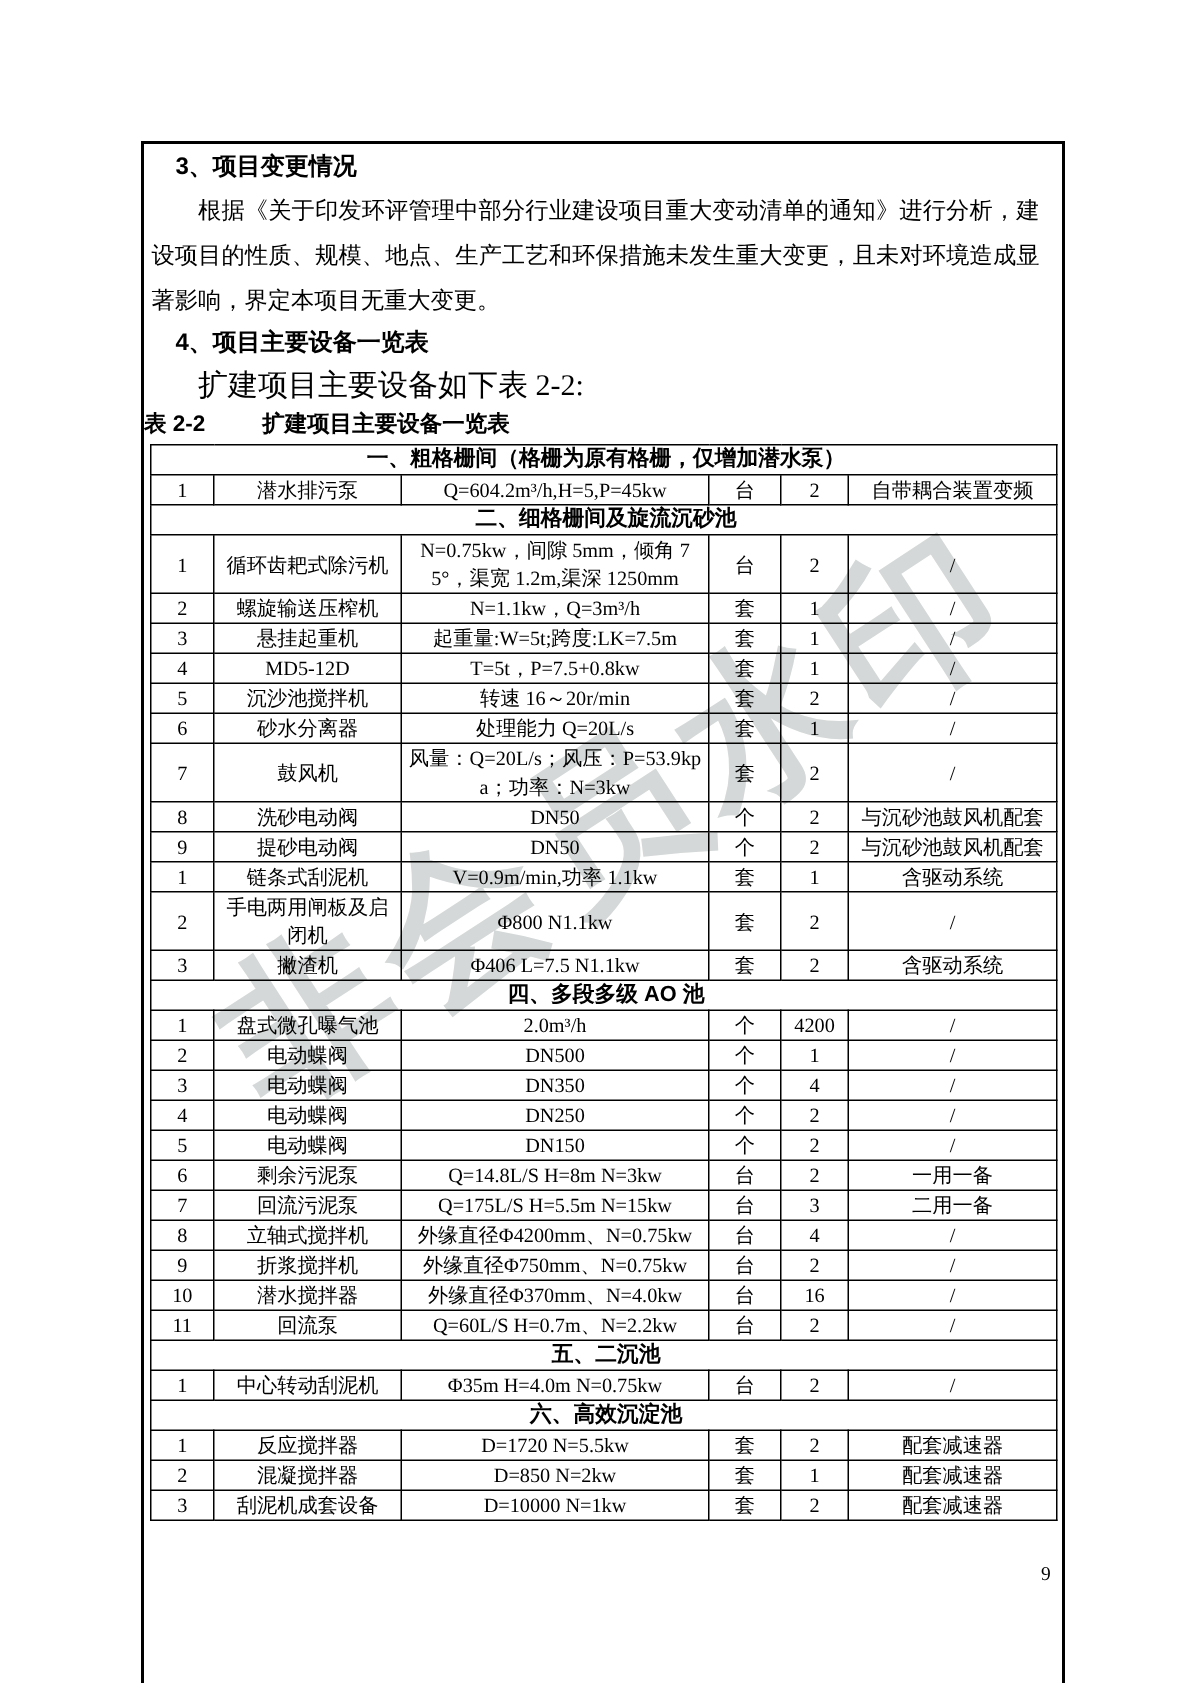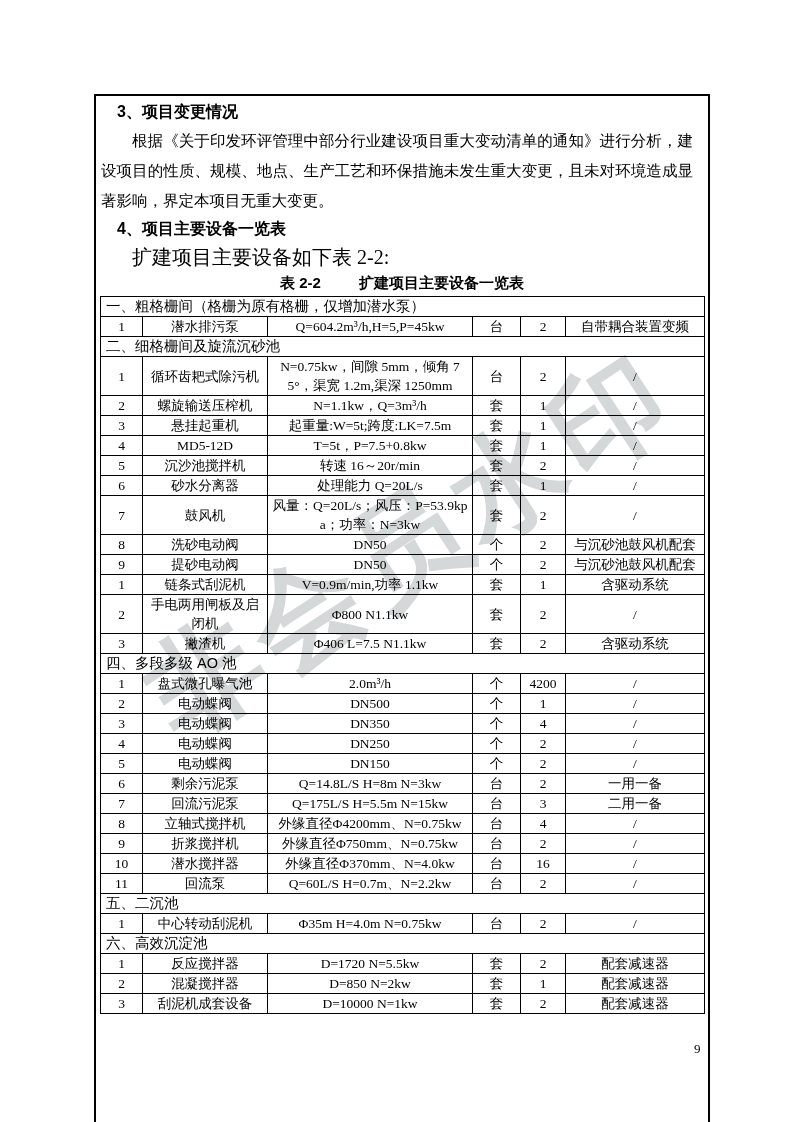--- a/index.html
+++ b/index.html
@@ -28,36 +28,36 @@
   .heading.second { margin-top:1px; }
   .body-par {
     font-size:15.5px; line-height:30px; text-align:justify;
     width:592px; margin:2px 12px 0 5px; text-indent:31px;
   }
   .intro {
     font-size:20px; line-height:28px; margin:2px 0 0 5px; text-indent:31px;font-family:Liberation Serif, serif;
   }
   .caption {
     font-family:"Liberation Sans","DejaVu Sans",sans-serif;
-    font-weight:700; font-size:15px; line-height:21px; text-align:center;
+    font-weight:700; font-size:15px; line-height:21px; text-align:left;
     margin-top:1px;
   }
   .caption .cap-title { margin-left:38px; }
   table.equip {
     border-collapse:collapse; table-layout:fixed;
     width:604px; margin:3px 0 0 4px;
     font-size:13.5px;
   }
   table.equip td {
     border:1px solid #000; padding:0 2px; text-align:center;
     vertical-align:middle; line-height:19px; height:19px;
     overflow:hidden; word-break:break-all;
   }
   table.equip tr.section-row td {
-    text-align:left; font-weight:400; font-size:14.5px;
+    text-align:center; font-weight:700; font-size:14.5px;
     font-family:"Liberation Sans","DejaVu Sans",sans-serif;
     padding-left:5px;
   }
   .page-number {
     position:absolute; left:694px; top:1041px; font-size:13px; z-index:1;
   }
 </style>
 </head>
 <body>
 

